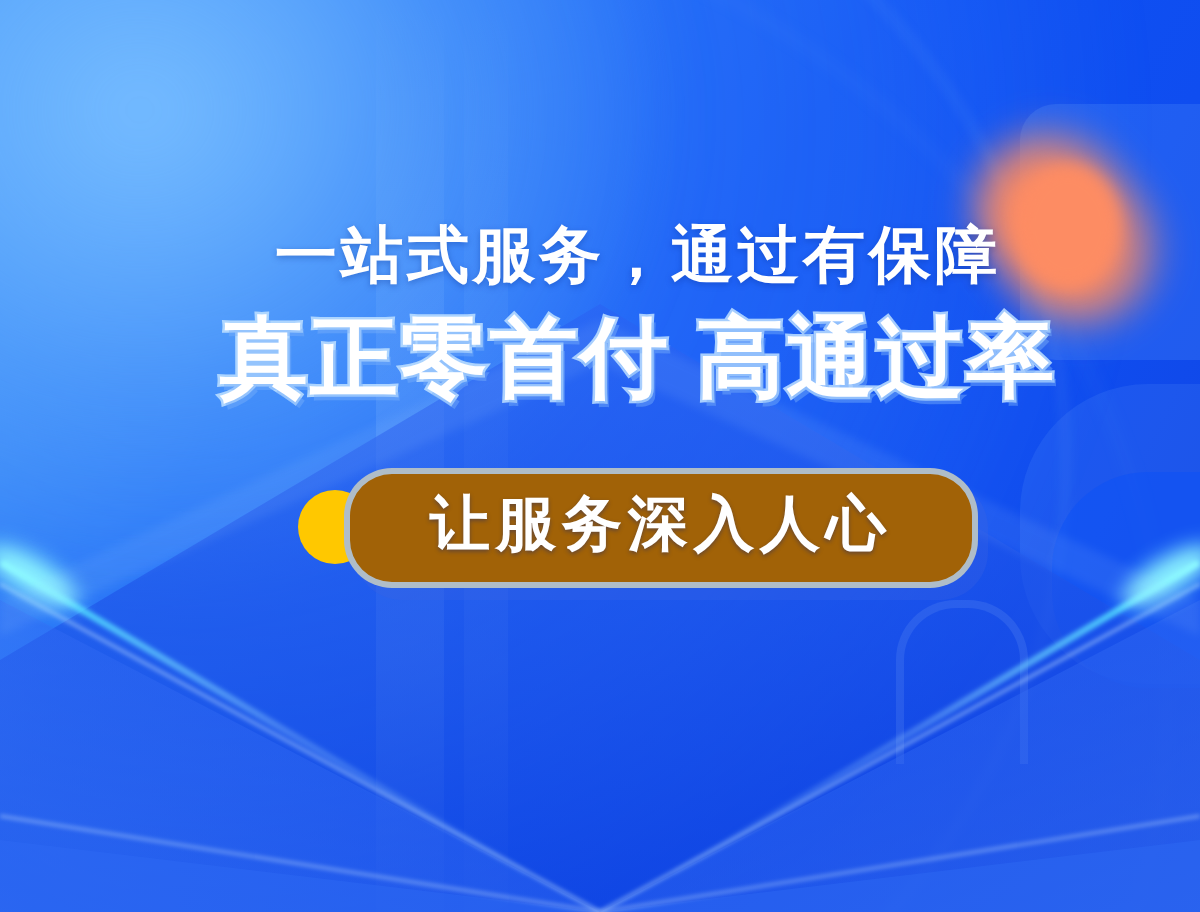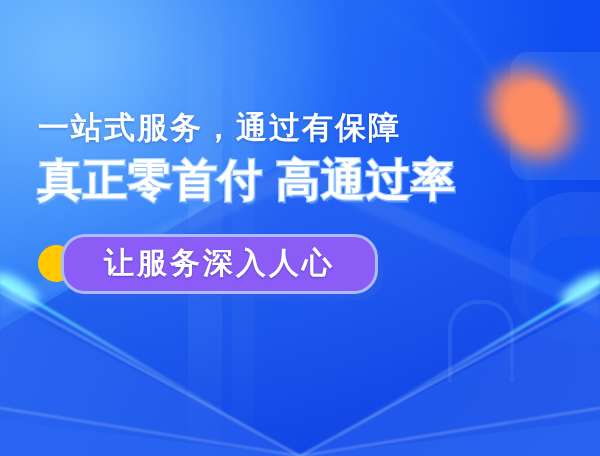--- a/index.html
+++ b/index.html
@@ -145,20 +145,21 @@
 
   
   .facets { position: absolute; inset: 0; }
 
   
   .content {
     position: absolute;
     inset: 0;
     display: flex;
     flex-direction: column;
+    align-items: center;
     margin-left: 38px;
   }
 
   .subtitle {
     margin-top: 112px;
     font-size: 31px;
     font-weight: bold;
     color: #ffffff;
     letter-spacing: 2px;
     line-height: 1;
@@ -194,21 +195,21 @@
     margin-right: -14px;
     position: relative;
     z-index: 1;
   }
 
   .pill {
     position: relative;
     z-index: 2;
     padding: 11px 40px 13px 40px;
     border-radius: 24px;
-    background: #8b5cf6;
+    background: #a16207;
     border: 3px solid rgba(180,215,255,0.78);
     box-shadow: 5px 6px 0 rgba(60,100,225,0.30);
   }
 
   .pill-text {
     font-size: 30px;
     font-weight: bold;
     color: #ffffff;
     letter-spacing: 3px;
     line-height: 1;

